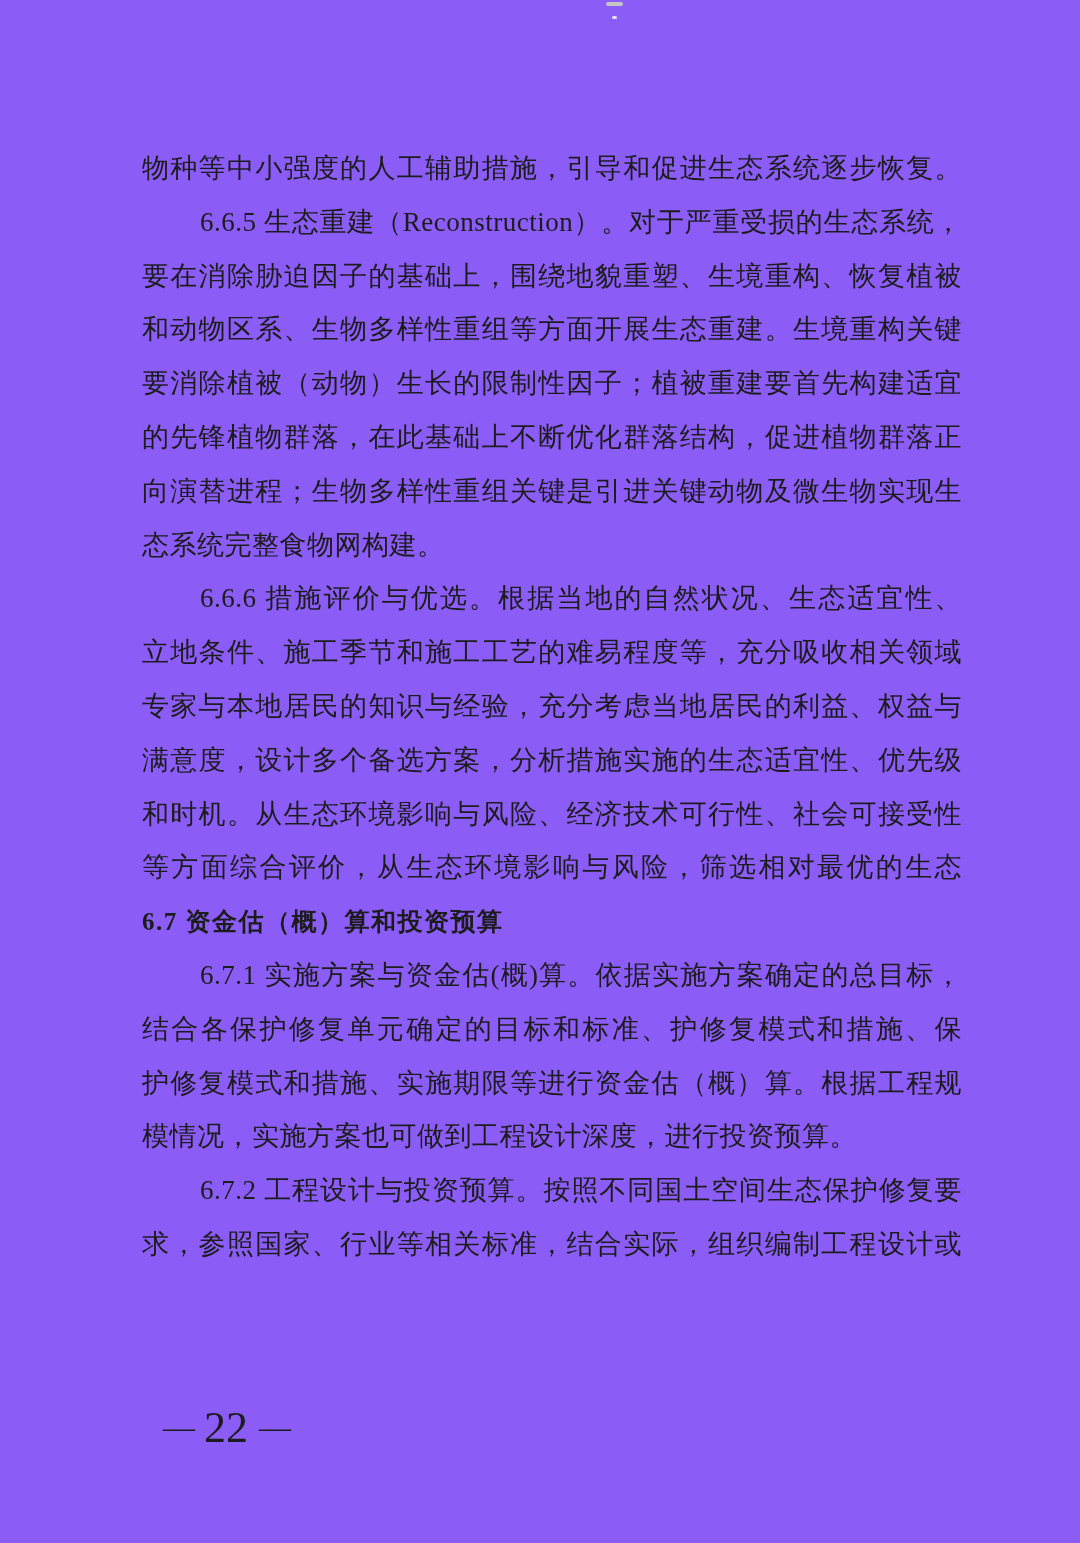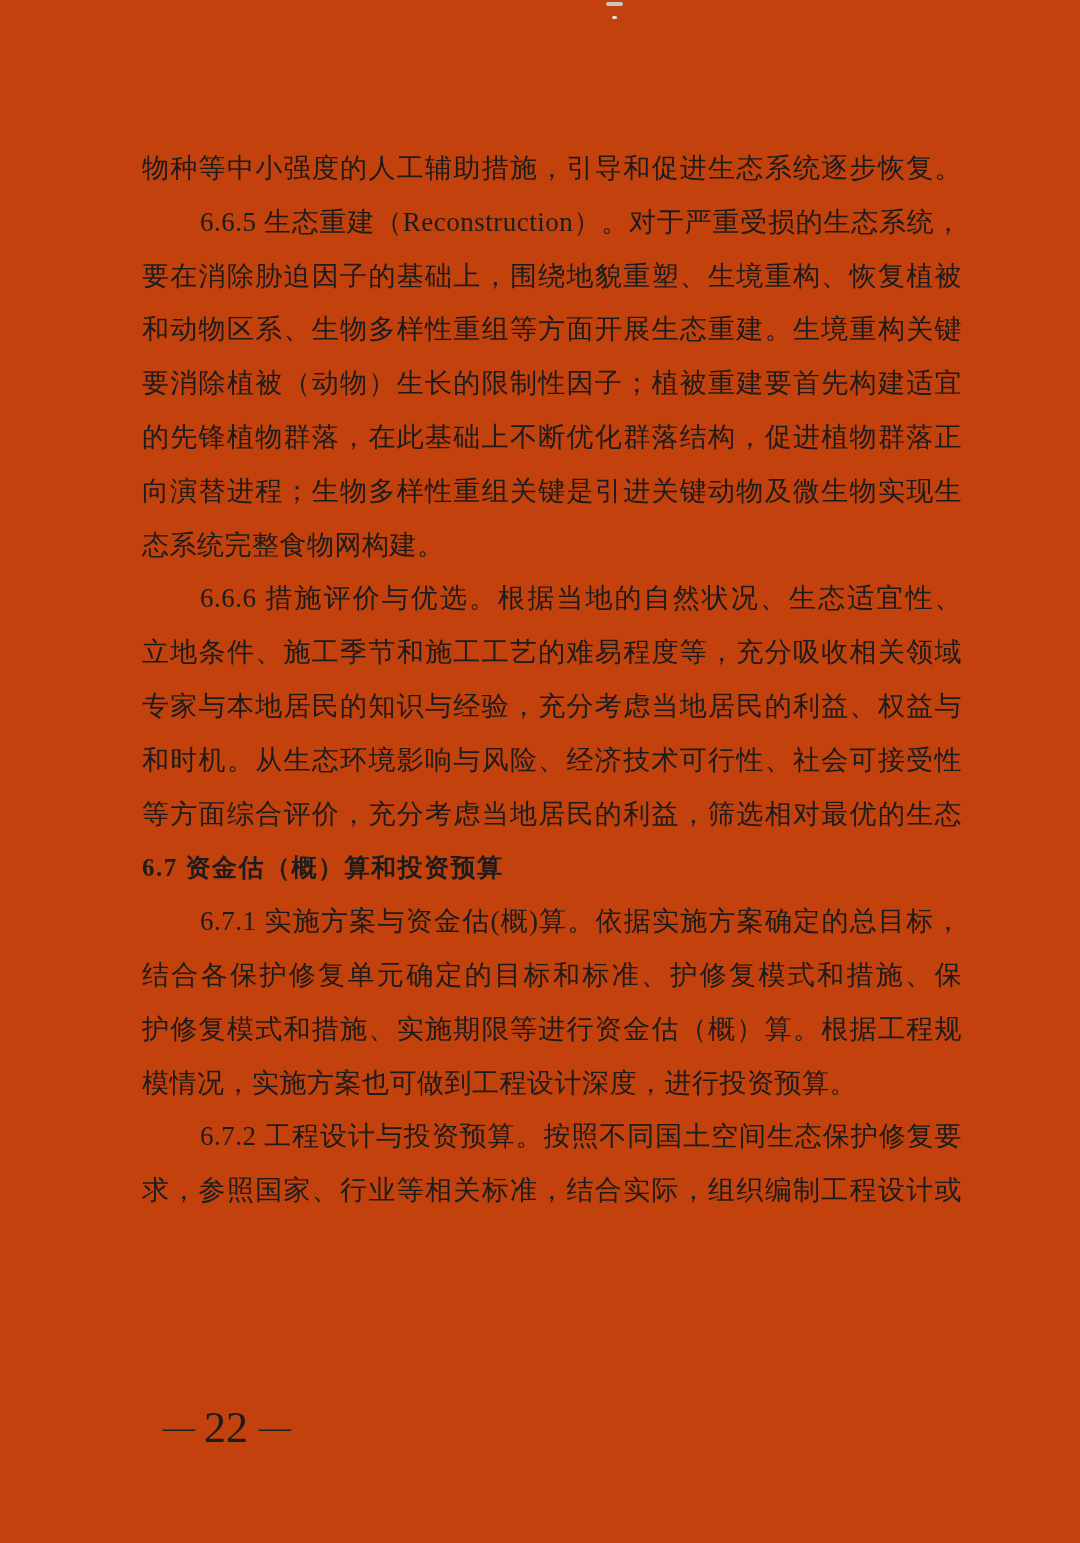--- a/index.html
+++ b/index.html
@@ -6,21 +6,21 @@
   html, body {
     width: 1080px; height: 1543px;
     background: #fdfdfd;
     overflow: hidden;
     font-family: "Liberation Serif", "DejaVu Serif", serif;
   }
   .page {
     position: absolute;
     left: 0; top: 0;
     width: 1080px; height: 1543px;
-    background: #c2410c;
+    background: #8b5cf6;
   }
   
   .artifact-dash {
     position: absolute;
     left: 606px; top: 2px;
     width: 17px; height: 4px;
     background: #c6c6c6;
     border-radius: 2px;
   }
   .artifact-dot {
@@ -80,22 +80,23 @@
       <div class="line indent stretch">6.6.5 生态重建（Reconstruction）。对于严重受损的生态系统，</div>
       <div class="line stretch">要在消除胁迫因子的基础上，围绕地貌重塑、生境重构、恢复植被</div>
       <div class="line stretch">和动物区系、生物多样性重组等方面开展生态重建。生境重构关键</div>
       <div class="line stretch">要消除植被（动物）生长的限制性因子；植被重建要首先构建适宜</div>
       <div class="line stretch">的先锋植物群落，在此基础上不断优化群落结构，促进植物群落正</div>
       <div class="line stretch">向演替进程；生物多样性重组关键是引进关键动物及微生物实现生</div>
       <div class="line">态系统完整食物网构建。</div>
       <div class="line indent stretch">6.6.6 措施评价与优选。根据当地的自然状况、生态适宜性、</div>
       <div class="line stretch">立地条件、施工季节和施工工艺的难易程度等，充分吸收相关领域</div>
       <div class="line stretch">专家与本地居民的知识与经验，充分考虑当地居民的利益、权益与</div>
+      <div class="line stretch">满意度，设计多个备选方案，分析措施实施的生态适宜性、优先级</div>
       <div class="line stretch">和时机。从生态环境影响与风险、经济技术可行性、社会可接受性</div>
-      <div class="line stretch">等方面综合评价，充分考虑当地居民的利益，筛选相对最优的生态</div>
+      <div class="line stretch">等方面综合评价，从生态环境影响与风险，筛选相对最优的生态</div>
       <div class="line bold">6.7 资金估（概）算和投资预算</div>
       <div class="line indent stretch">6.7.1 实施方案与资金估(概)算。依据实施方案确定的总目标，</div>
       <div class="line stretch">结合各保护修复单元确定的目标和标准、护修复模式和措施、保</div>
       <div class="line stretch">护修复模式和措施、实施期限等进行资金估（概）算。根据工程规</div>
       <div class="line">模情况，实施方案也可做到工程设计深度，进行投资预算。</div>
       <div class="line indent stretch">6.7.2 工程设计与投资预算。按照不同国土空间生态保护修复要</div>
       <div class="line stretch">求，参照国家、行业等相关标准，结合实际，组织编制工程设计或</div>
     </div>
 
   <div class="footer">

